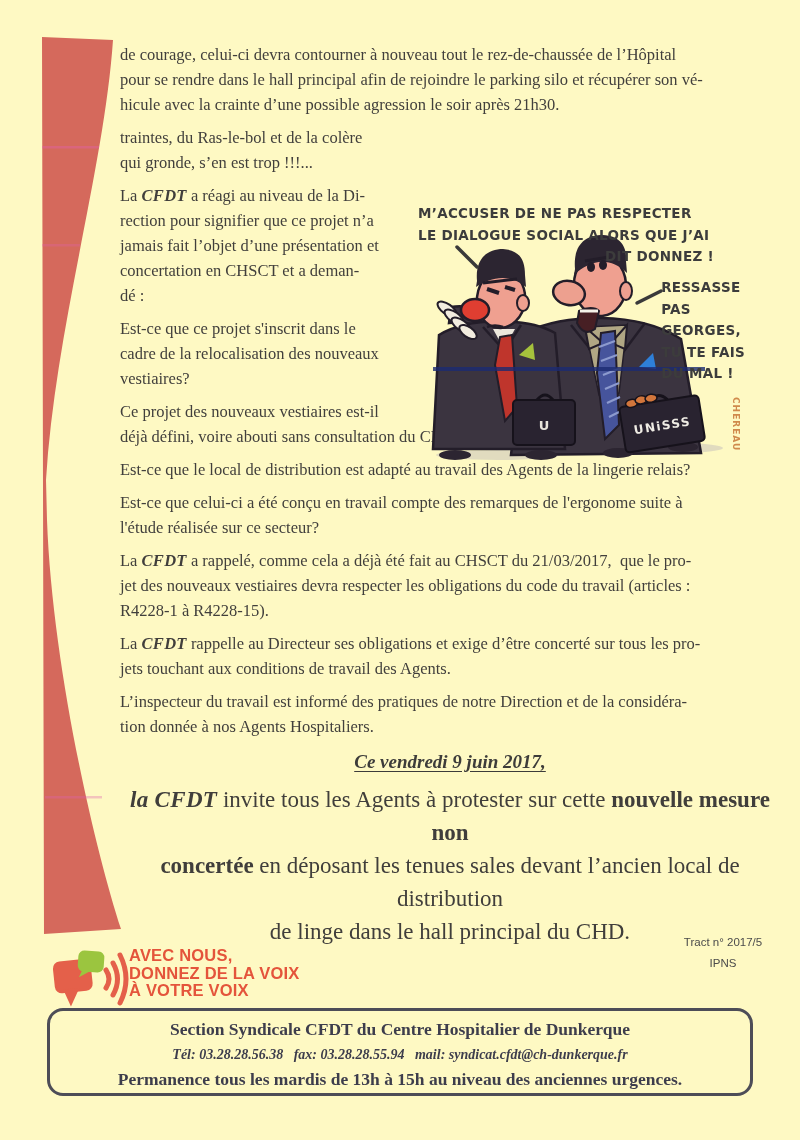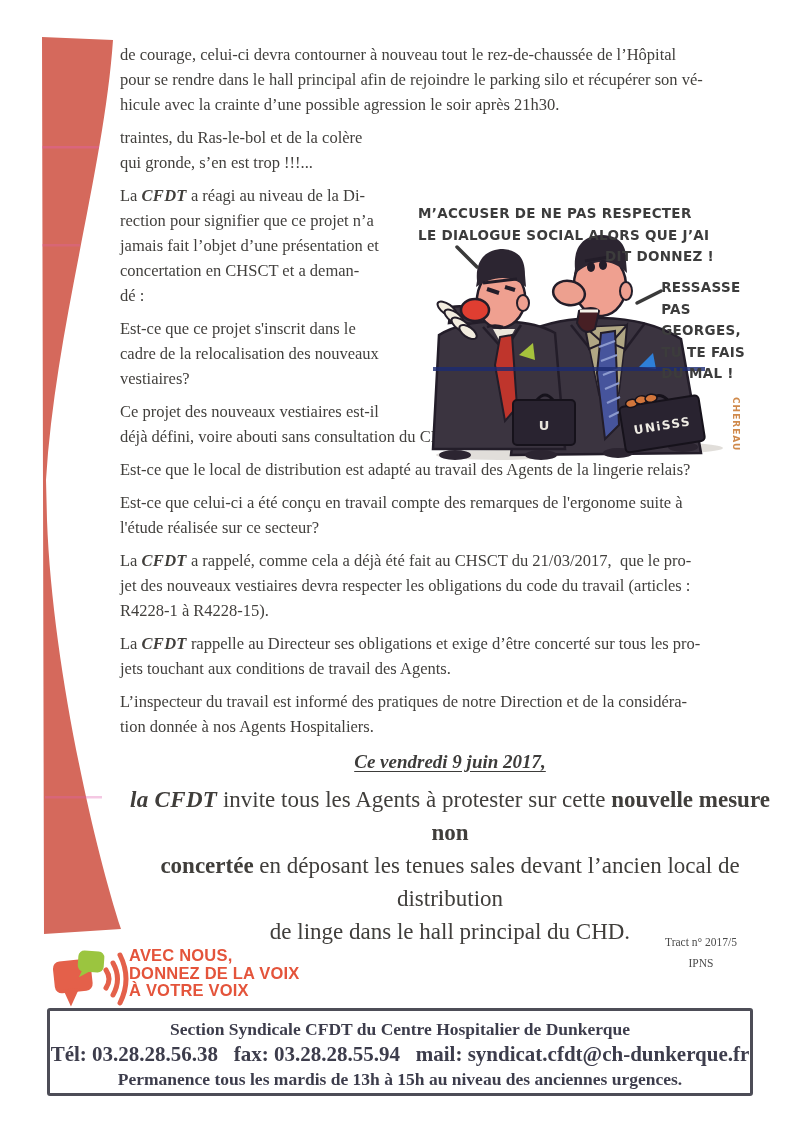--- a/index.html
+++ b/index.html
@@ -1,18 +1,18 @@
 <!DOCTYPE html>
 <html><head>
 <meta charset="utf-8">
 <style>
   html,body{margin:0;padding:0;background:#e8e6e2;}
   .page{
     position:relative;width:800px;height:1140px;margin:0 auto;
-    background:#ffffff;overflow:hidden;
+    background:#fef9c3;overflow:hidden;
     font-family:"Liberation Serif", serif;color:#413f3c;
   }
   
   .swoosh{position:absolute;left:0;top:0;}
   
   .content{position:absolute;left:120px;top:42px;width:660px;}
   .content p{
     margin:0 0 8px 0;font-size:16.5px;line-height:25px;
     white-space:pre;color:#413f3c;
   }
@@ -41,32 +41,32 @@
   .bubble-right{right:20px;top:80px;text-align:left;}
   
   .logo-icon{position:absolute;left:48px;top:944px;}
   .logo-text{
     position:absolute;left:129px;top:947px;
     font-family:"Liberation Sans", sans-serif;font-weight:bold;
     font-size:16.5px;line-height:17.5px;color:#e4543b;
     white-space:pre-line;letter-spacing:.2px;
   }
   .tract-info{
-    position:absolute;left:645px;top:936px;width:112px;text-align:center;
-    font-family:Liberation Serif, serif;font-size:11.5px;color:#4b4b4b;
+    position:absolute;left:667px;top:936px;width:112px;text-align:center;
+    font-family:Liberation Sans, sans-serif;font-size:11.5px;color:#4b4b4b;
   }
   .tract-info .ipns{margin-top:9px;}
   .contact-box{
     position:absolute;left:47px;top:1008px;width:700px;height:76px;
-    border:3.5px solid #4d4d57;border-radius:3px;
+    border:3.5px solid #4d4d57;border-radius:16px;
     text-align:center;color:#3d3d4c;font-weight:bold;
     padding-top:6px;box-sizing:content-box;
   }
   .contact-box .l1{font-size:17.5px;line-height:25px;}
-  .contact-box .l2{font-size:21px;line-height:25px;}
+  .contact-box .l2{font-size:14px;line-height:25px;font-style:italic;}
   .contact-box .l3{font-size:17.5px;line-height:25px;}
 </style>
 </head>
 <body>
 
 <div class="page">
 
   <svg class="swoosh" width="130" height="945" viewBox="0 0 130 945">
     <path d="M42,37 L113,40 C104,170 55,330 46,480 L47,520 C52,660 92,840 121,929 L44,934 Z" fill="#d5695c"></path>
     <rect x="42" y="146" width="57" height="2.5" fill="#e060b0" opacity="0.4"></rect>

